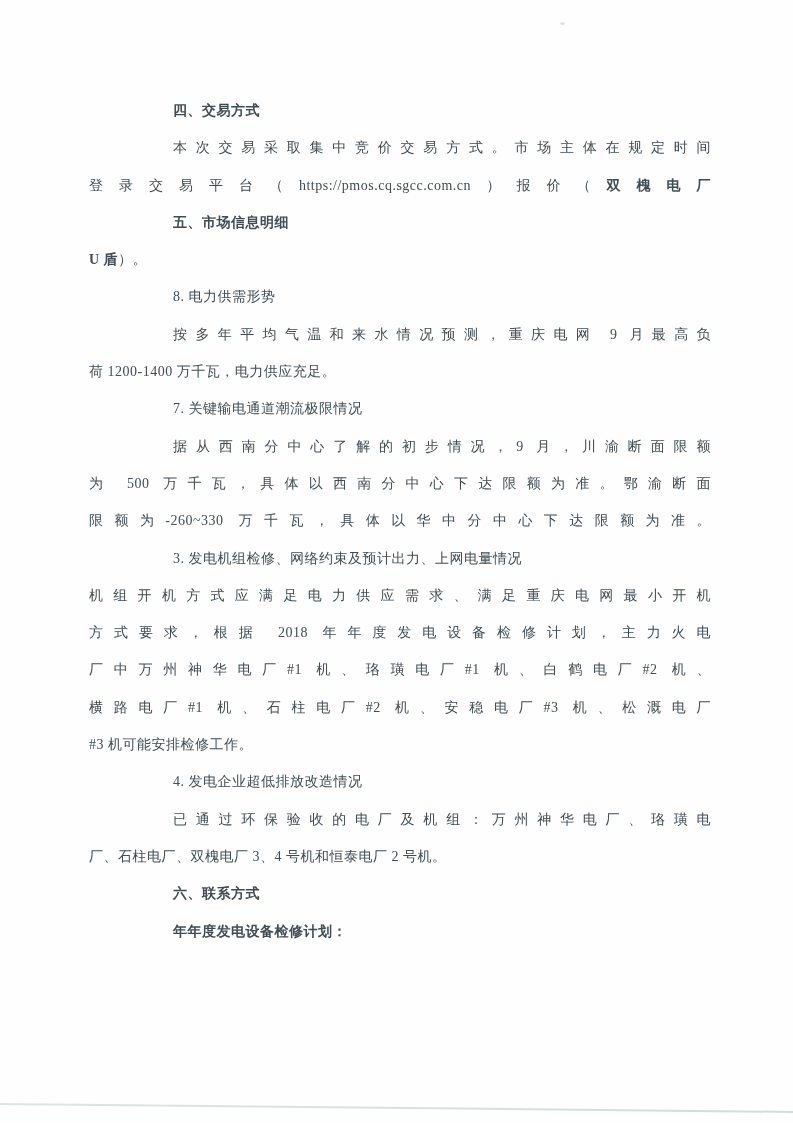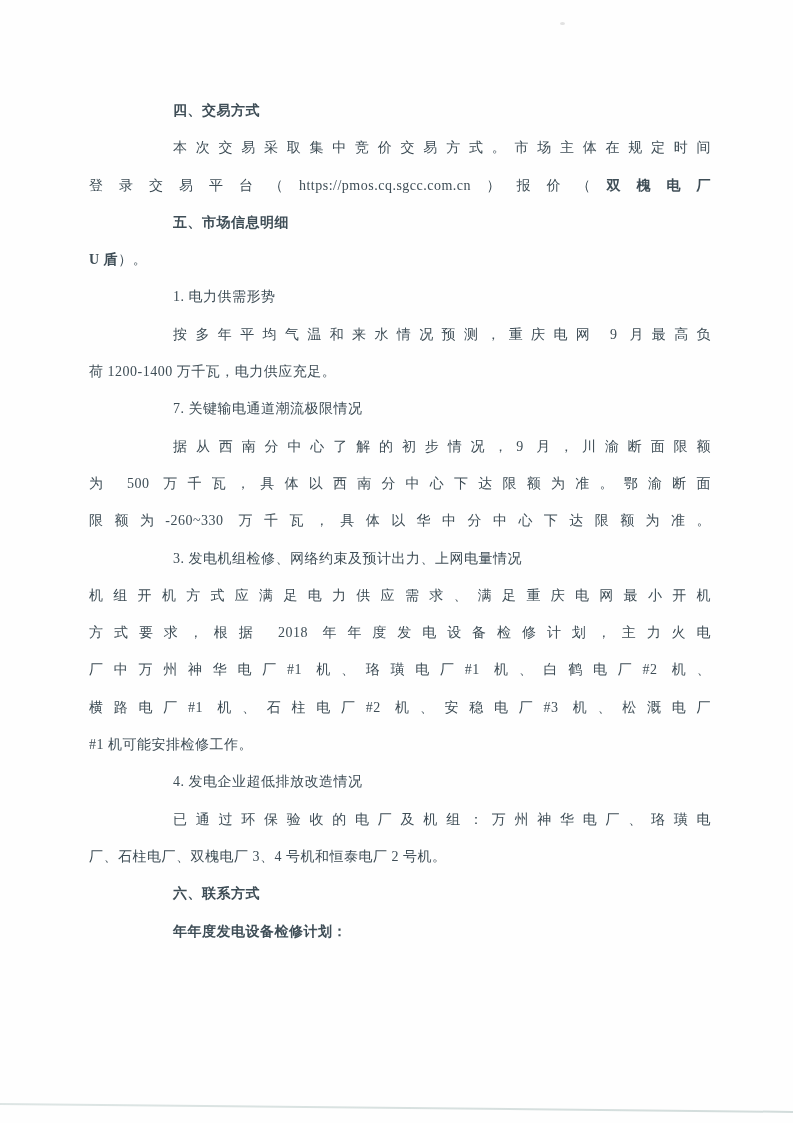--- a/index.html
+++ b/index.html
@@ -60,33 +60,33 @@
 <body>
 
 <div class="page">
   <div class="artifact-dot"></div>
   <div class="doc">
       <div class="line indent"><span class="seg b">四、交易方式</span></div>
       <div class="line indent justify"><span class="seg">本次交易采取集中竞价交易方式。市场主体在规定时间</span></div>
       <div class="line justify"><span class="seg">登录交易平台（https://pmos.cq.sgcc.com.cn）报价（</span><span class="seg b">双槐电厂</span></div>
       <div class="line indent"><span class="seg b">五、市场信息明细</span></div>
       <div class="line"><span class="seg b">U 盾</span><span class="seg">）。</span></div>
-      <div class="line indent"><span class="seg">1. 电力供需形势</span></div>
+      <div class="line indent"><span class="seg">8. 电力供需形势</span></div>
       <div class="line indent justify"><span class="seg">按多年平均气温和来水情况预测，重庆电网 9 月最高负</span></div>
       <div class="line"><span class="seg">荷 1200-1400 万千瓦，电力供应充足。</span></div>
       <div class="line indent"><span class="seg">7. 关键输电通道潮流极限情况</span></div>
       <div class="line indent justify"><span class="seg">据从西南分中心了解的初步情况，9 月，川渝断面限额</span></div>
       <div class="line justify"><span class="seg">为 500 万千瓦，具体以西南分中心下达限额为准。鄂渝断面</span></div>
       <div class="line justify"><span class="seg">限额为-260~330 万千瓦，具体以华中分中心下达限额为准。</span></div>
       <div class="line indent"><span class="seg">3. 发电机组检修、网络约束及预计出力、上网电量情况</span></div>
       <div class="line justify"><span class="seg">机组开机方式应满足电力供应需求、满足重庆电网最小开机</span></div>
       <div class="line justify"><span class="seg">方式要求，根据 2018 年年度发电设备检修计划，主力火电</span></div>
       <div class="line justify"><span class="seg">厂中万州神华电厂#1 机、珞璜电厂#1 机、白鹤电厂#2 机、</span></div>
       <div class="line justify"><span class="seg">横路电厂#1 机、石柱电厂#2 机、安稳电厂#3 机、松溉电厂</span></div>
-      <div class="line"><span class="seg">#1 机可能安排检修工作。</span></div>
+      <div class="line"><span class="seg">#3 机可能安排检修工作。</span></div>
       <div class="line indent"><span class="seg">4. 发电企业超低排放改造情况</span></div>
       <div class="line indent justify"><span class="seg">已通过环保验收的电厂及机组：万州神华电厂、珞璜电</span></div>
       <div class="line"><span class="seg">厂、石柱电厂、双槐电厂 3、4 号机和恒泰电厂 2 号机。</span></div>
       <div class="line indent"><span class="seg b">六、联系方式</span></div>
       <div class="line indent"><span class="seg b">年年度发电设备检修计划：</span></div>
     </div>
   <div class="artifact-edge-line"></div>
 </div>
 
 </body></html>

